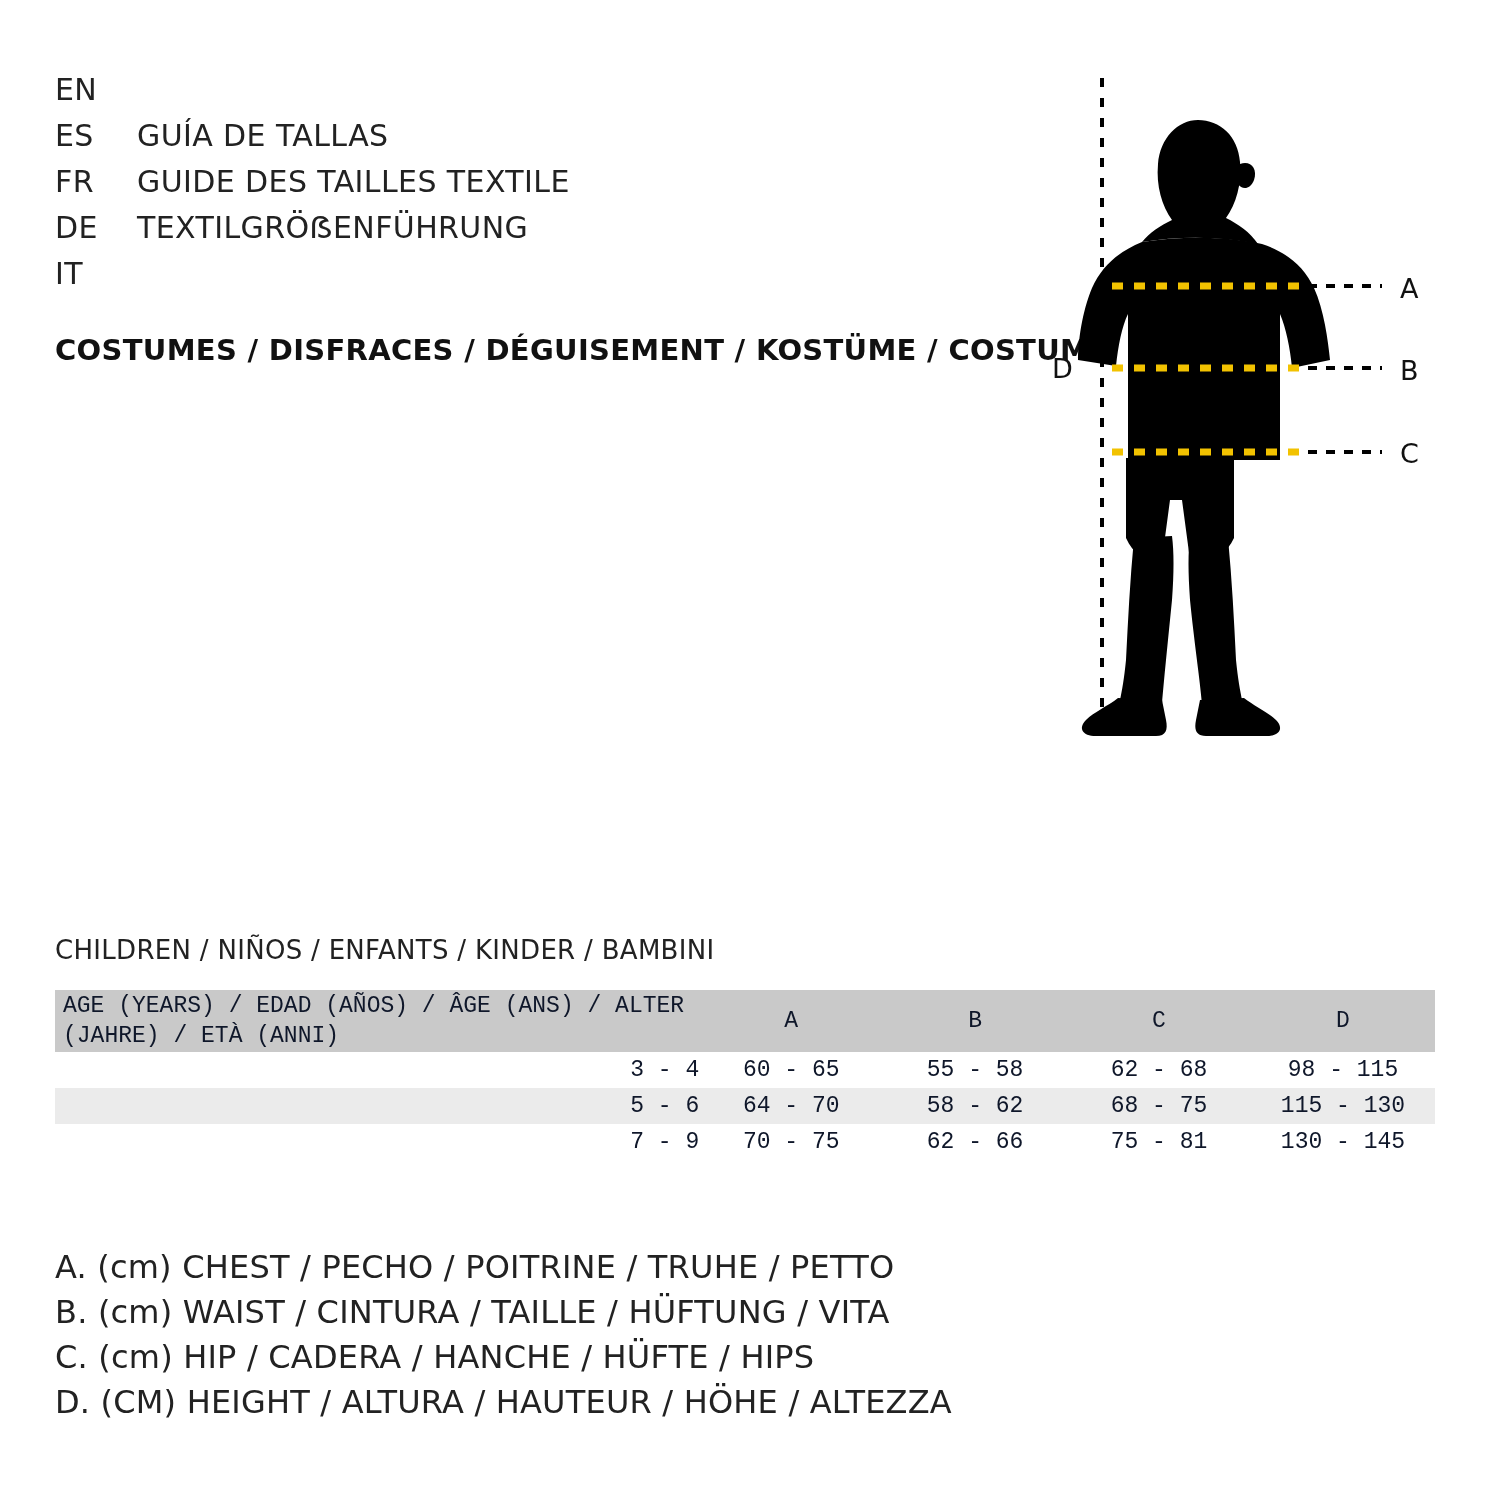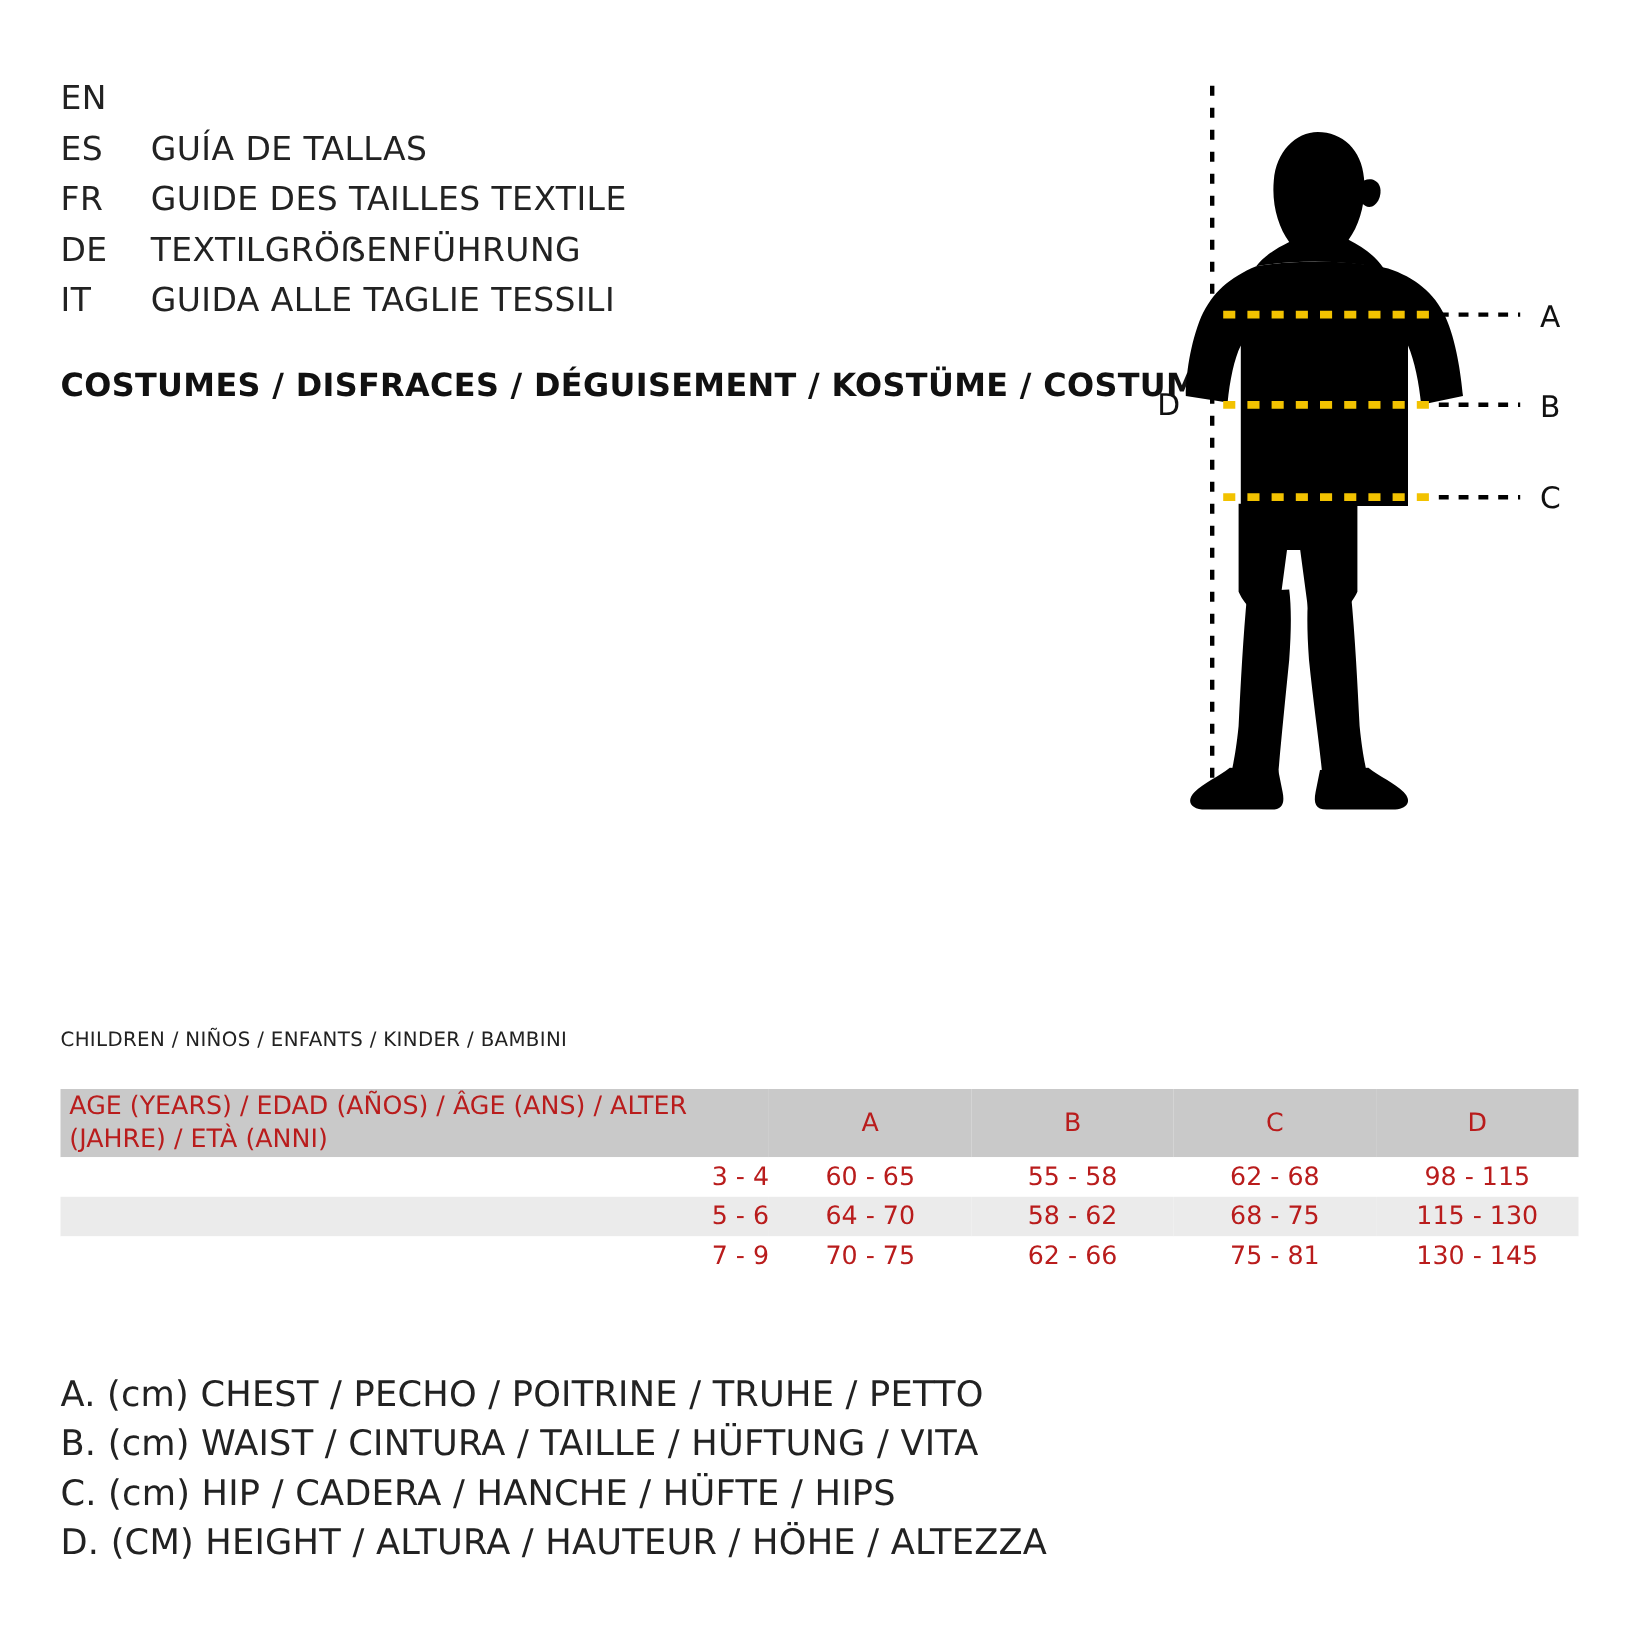--- a/index.html
+++ b/index.html
@@ -69,33 +69,34 @@
   .marker-a { left: 370px; top: 213px; }
   .marker-b { left: 370px; top: 295px; }
   .marker-c { left: 370px; top: 378px; }
   .marker-d { left: 22px;  top: 293px; }
 
   
   .children-title {
     position: absolute;
     left: 55px;
     top: 935px;
-    font-size: 18px;
+    font-size: 26px;
     color: #222222;
     letter-spacing: 0.3px;
   }
 
   table.size-table {
     position: absolute;
     left: 55px;
     top: 990px;
     width: 1380px;
     border-collapse: collapse;
     font-size: 23px;
-    color: #b91c1c;
+    color: #0f172a;
+    font-family: Liberation Mono, monospace;
   }
   table.size-table th,
   table.size-table td {
     padding: 0;
     font-weight: normal;
     text-align: center;
     height: 36px;
     vertical-align: middle;
   }
   table.size-table thead th {
@@ -148,21 +149,20 @@
   <div class="lang-row">
     <span class="lang-code">FR</span>
     <span class="lang-text">GUIDE DES TAILLES TEXTILE</span>
   </div>
   <div class="lang-row">
     <span class="lang-code">DE</span>
     <span class="lang-text">TEXTILGRÖẞENFÜHRUNG</span>
   </div>
   <div class="lang-row">
     <span class="lang-code">IT</span>
-    <span class="lang-text">GUIDA ALLE TAGLIE TESSILI</span>
   </div>
 </div>
 
 <div class="costumes-line">COSTUMES / DISFRACES / DÉGUISEMENT / KOSTÜME / COSTUMI</div>
 
 <div class="figure-area">
   <svg class="figure-svg" width="440" height="700" viewBox="0 0 440 700">
 
     <line x1="72" y1="18" x2="72" y2="672" stroke="#000000" stroke-width="4" stroke-dasharray="9 11"></line>
 

